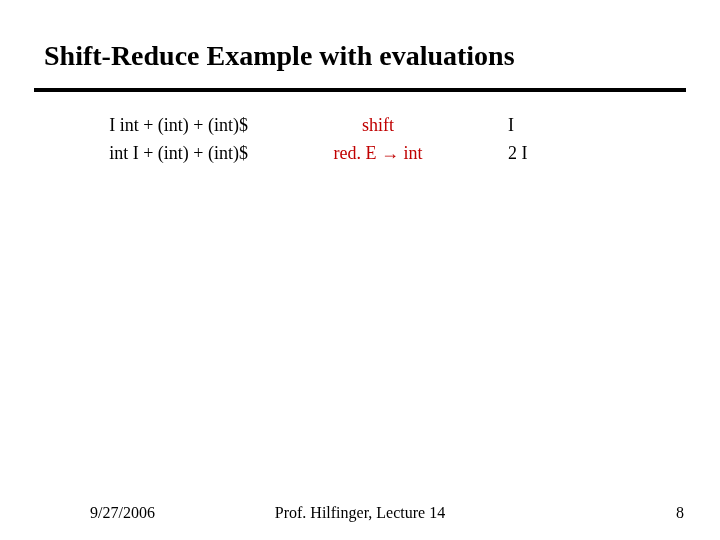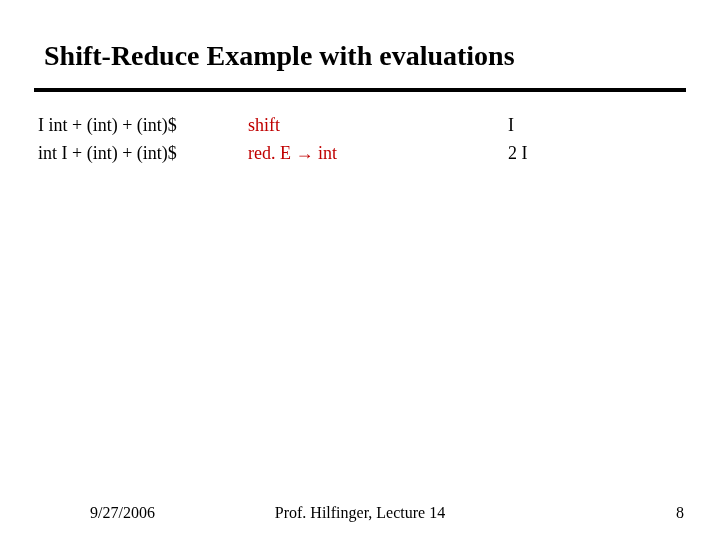--- a/index.html
+++ b/index.html
@@ -39,25 +39,27 @@
     display: flex;
     font-family: 'Comic Sans MS', 'Comic Sans', cursive;
     font-size: 18px;
     color: #000;
     line-height: 1.45;
     margin-bottom: 2px;
   }
   .col-left {
     width: 210px;
     flex-shrink: 0;
+    text-align: right;
   }
   .col-mid {
     width: 260px;
     flex-shrink: 0;
     color: #c00000;
+    text-align: center;
   }
   .col-right {
     flex-shrink: 0;
   }
   .footer {
     position: absolute;
     bottom: 18px;
     left: 0;
     right: 0;
     height: 20px;

